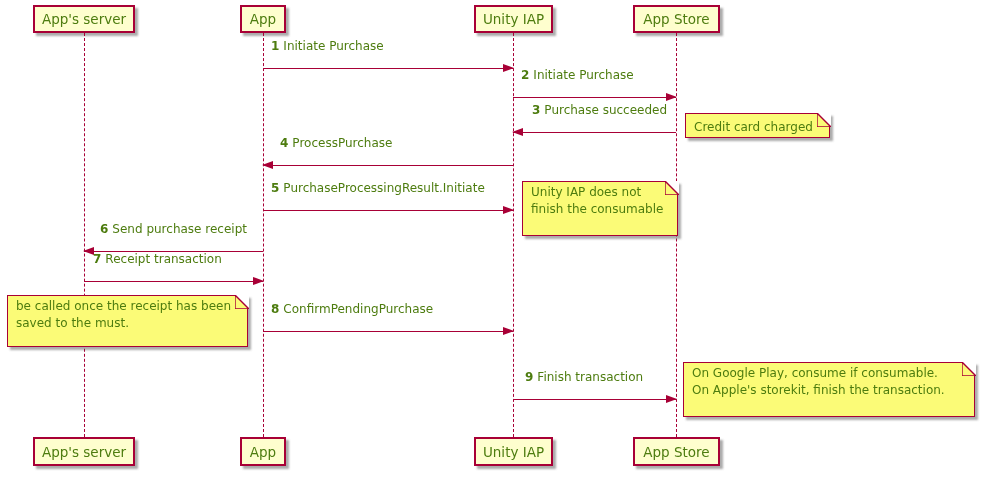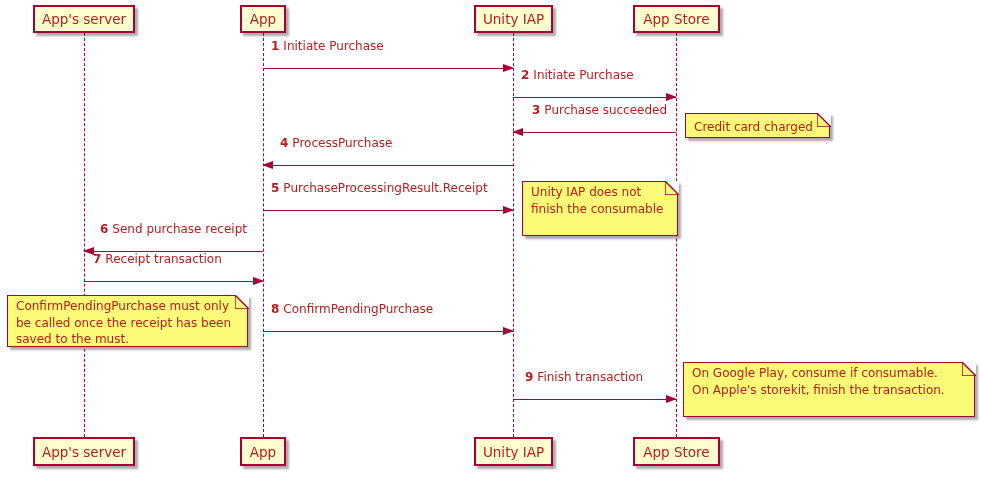--- a/index.html
+++ b/index.html
@@ -6,21 +6,21 @@
     --crimson:#A80036;
     --pfill:#FEFECE;
     --nfill:#FBFB77;
   }
   html,body{margin:0;padding:0;background:#ffffff;}
   .canvas{
     position:relative;
     width:984px;height:479px;
     background:#ffffff;
     font-family:"DejaVu Sans","Liberation Sans",sans-serif;
-    color:#b91c1c;
+    color:#4d7c0f;
     overflow:hidden;
   }
   .pbox{
     position:absolute;
     height:28px;
     background:var(--pfill);
     border:2px solid var(--crimson);
     box-shadow:3px 3px 2px rgba(70,70,70,0.45);
     display:flex;align-items:center;justify-content:center;
     font-size:13.5px;
@@ -96,21 +96,21 @@
 
   <div class="msg" style="left:263px;top:165px;width:250px">
     <div class="line"></div>
     <div class="head l"></div>
     <div class="lbl" style="left:17px"><span class="num">4</span><span>ProcessPurchase</span></div>
   </div>
 
   <div class="msg" style="left:263px;top:210px;width:250px">
     <div class="line"></div>
     <div class="head r"></div>
-    <div class="lbl" style="left:8px"><span class="num">5</span><span>PurchaseProcessingResult.Receipt</span></div>
+    <div class="lbl" style="left:8px"><span class="num">5</span><span>PurchaseProcessingResult.Initiate</span></div>
   </div>
 
   <div class="msg" style="left:84px;top:251px;width:179px">
     <div class="line"></div>
     <div class="head l"></div>
     <div class="lbl" style="left:16px"><span class="num">6</span><span>Send purchase receipt</span></div>
   </div>
 
   <div class="msg" style="left:84px;top:281px;width:179px">
     <div class="line"></div>
@@ -145,21 +145,20 @@
     </svg>
     <div>Unity IAP does not</div>
     <div>finish the consumable</div>
   </div>
 
   <div class="note" style="left:7px;top:295px;width:241px;height:52px">
     <svg class="fold" width="14" height="14" viewBox="0 0 14 14">
       <path d="M0,0 L14,0 L14,14 Z" fill="#ffffff"></path>
       <path d="M0,0 L0,14 L14,14 Z" fill="#FBFB77" stroke="#A80036" stroke-width="1.4"></path>
     </svg>
-    <div>ConfirmPendingPurchase must only</div>
     <div>be called once the receipt has been</div>
     <div>saved to the must.</div>
   </div>
 
   <div class="note" style="left:683px;top:362px;width:292px;height:55px">
     <svg class="fold" width="14" height="14" viewBox="0 0 14 14">
       <path d="M0,0 L14,0 L14,14 Z" fill="#ffffff"></path>
       <path d="M0,0 L0,14 L14,14 Z" fill="#FBFB77" stroke="#A80036" stroke-width="1.4"></path>
     </svg>
     <div>On Google Play, consume if consumable.</div>

